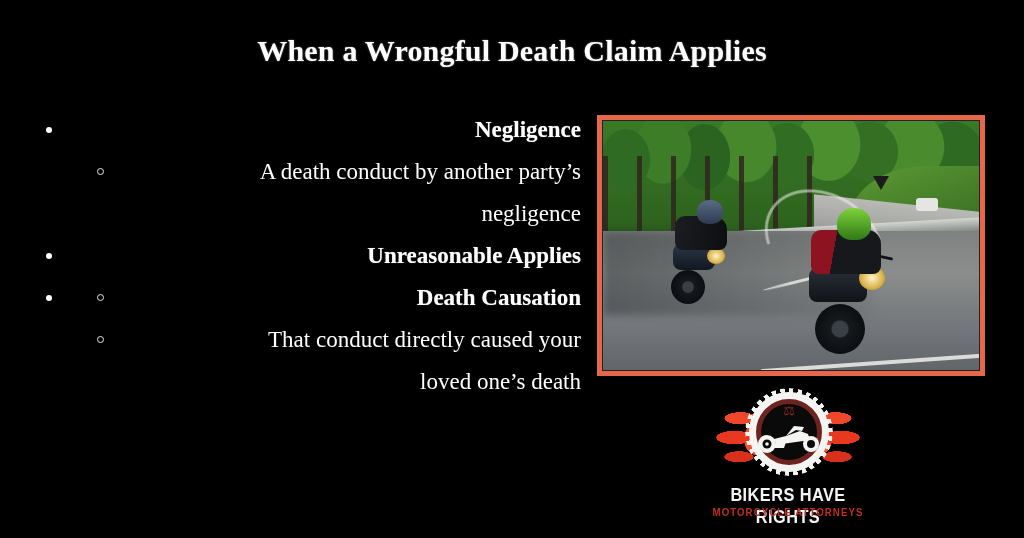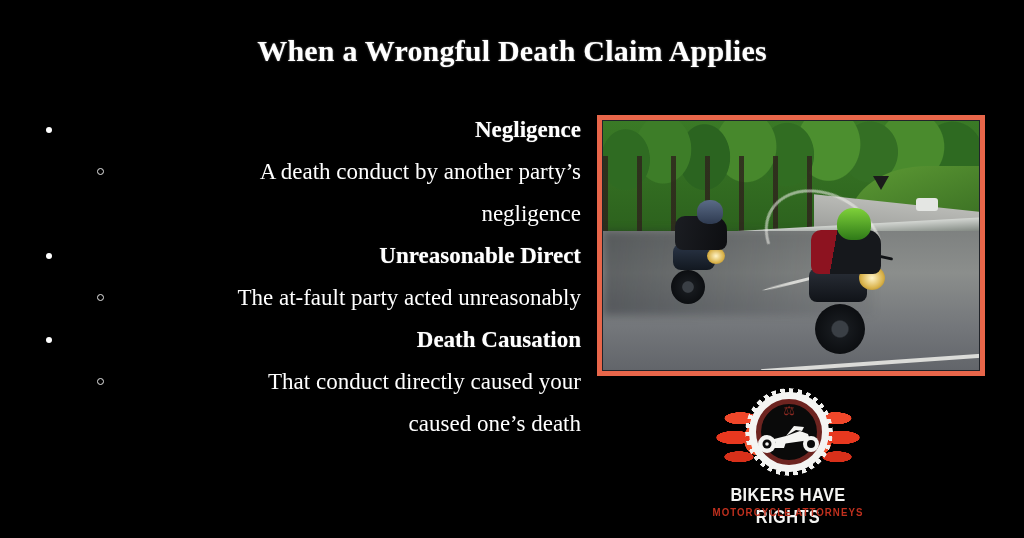--- a/index.html
+++ b/index.html
@@ -202,39 +202,38 @@
         <span class="txt">A death conduct by another party’s</span>
       </div>
       <div class="lvl2">
         <span class="txt">negligence</span>
       </div>
     </div>
 
     <div class="group">
       <div class="lvl1">
         <span class="dot"></span>
-        <span> Unreasonable Direct</span>
+        <span> Unreasonable Applies</span>
       </div>
       <div class="lvl2">
         <span class="ring"></span>
-        <span class="txt">The at-fault party acted unreasonably</span>
       </div>
     </div>
 
     <div class="group">
       <div class="lvl1">
         <span class="dot"></span>
         <span>Death Causation</span>
       </div>
       <div class="lvl2">
         <span class="ring"></span>
         <span class="txt">That conduct directly caused your</span>
       </div>
       <div class="lvl2">
-        <span class="txt">caused one’s death</span>
+        <span class="txt">loved one’s death</span>
       </div>
     </div>
 
   </div>
 
   <div class="photo-frame">
     <div class="photo-inner">
       <div class="photo">
         <div class="sky"></div>
         <div class="forest"></div>

